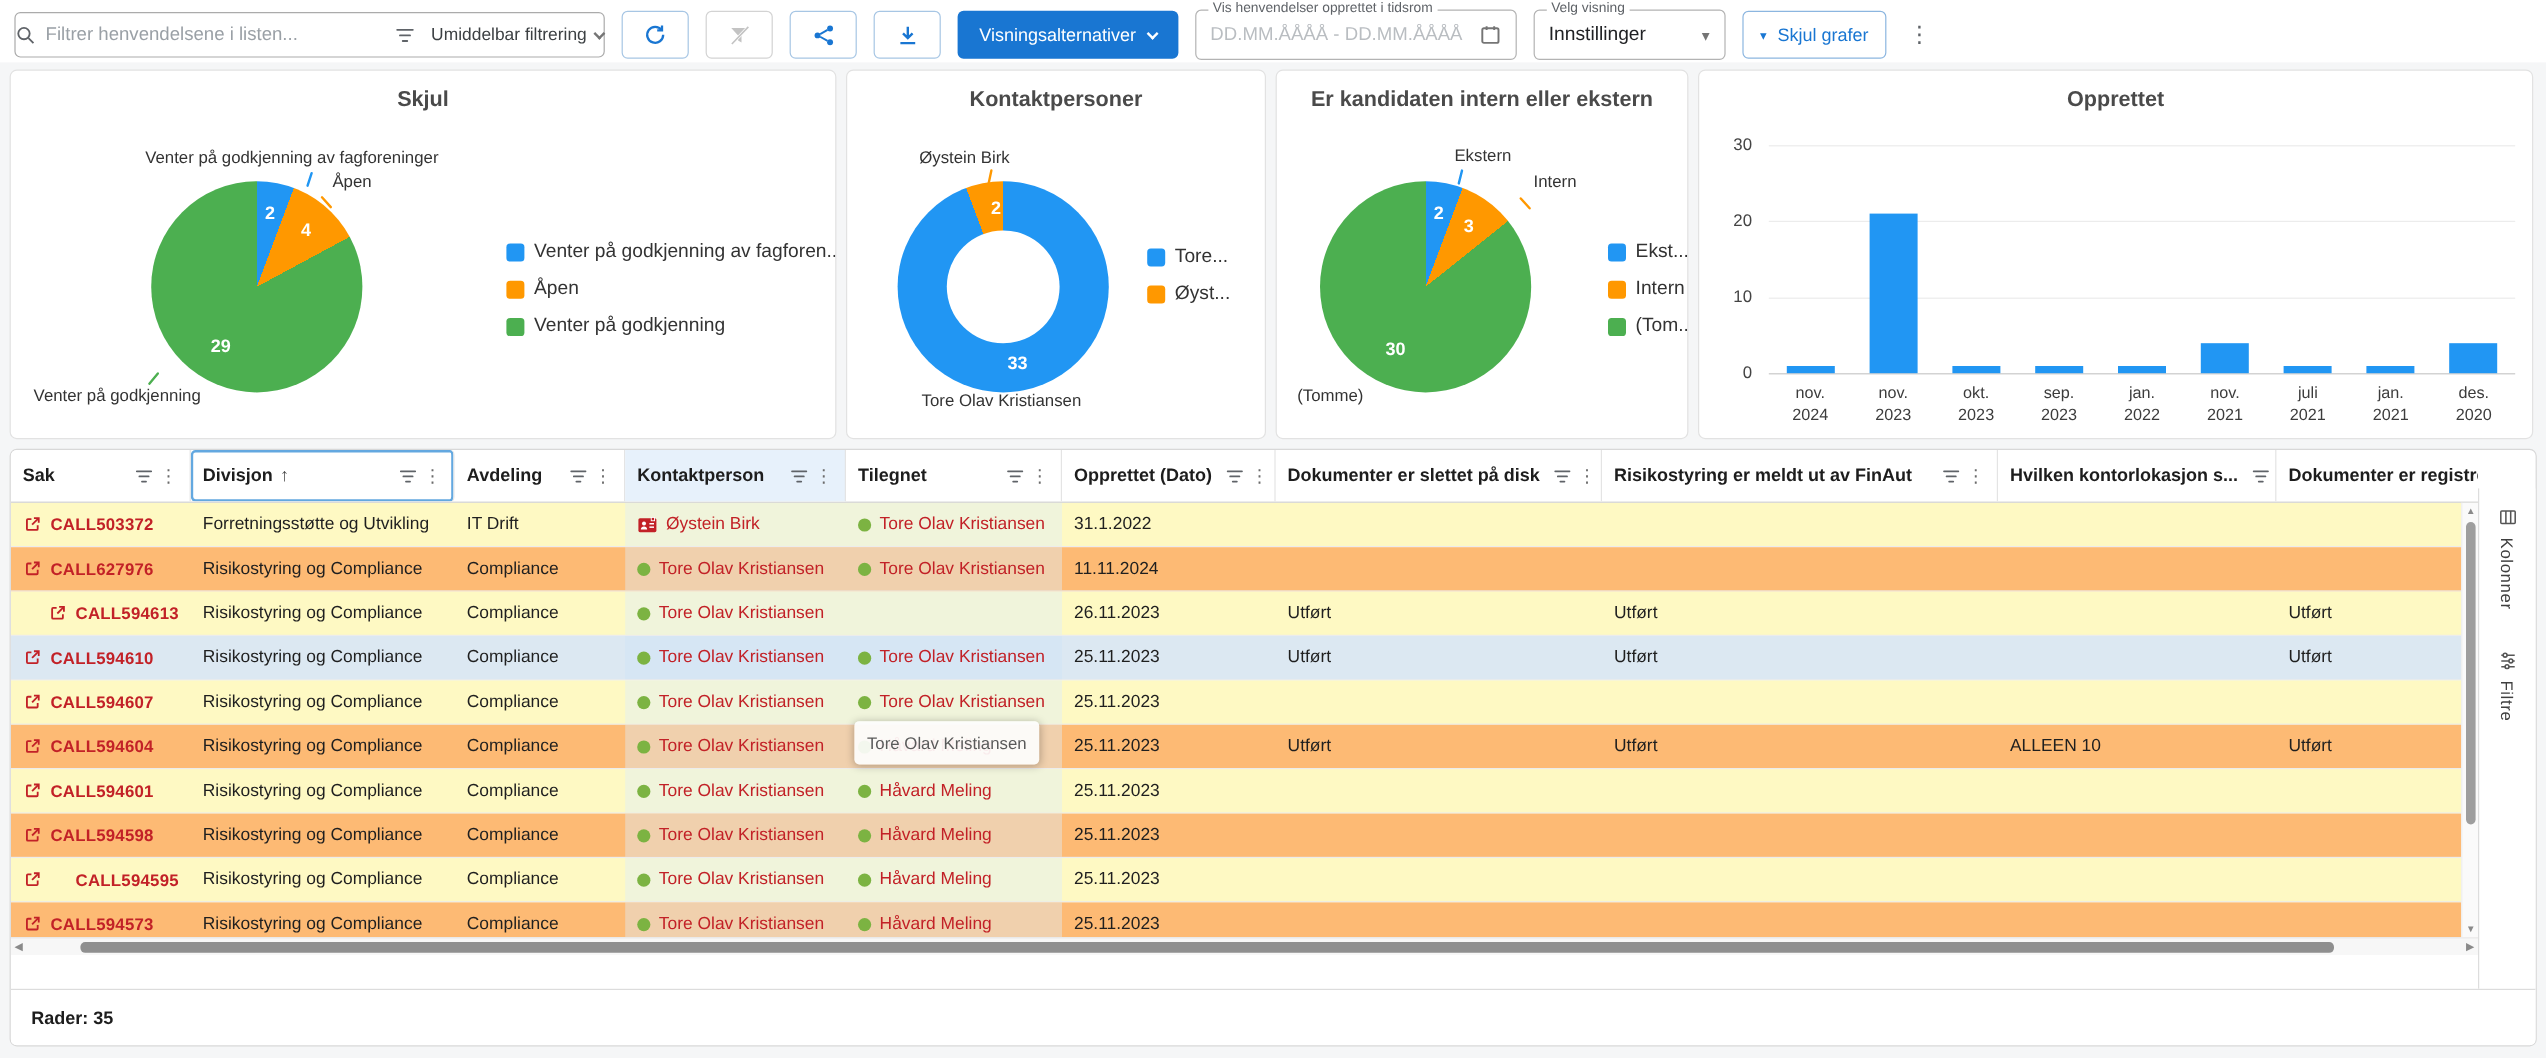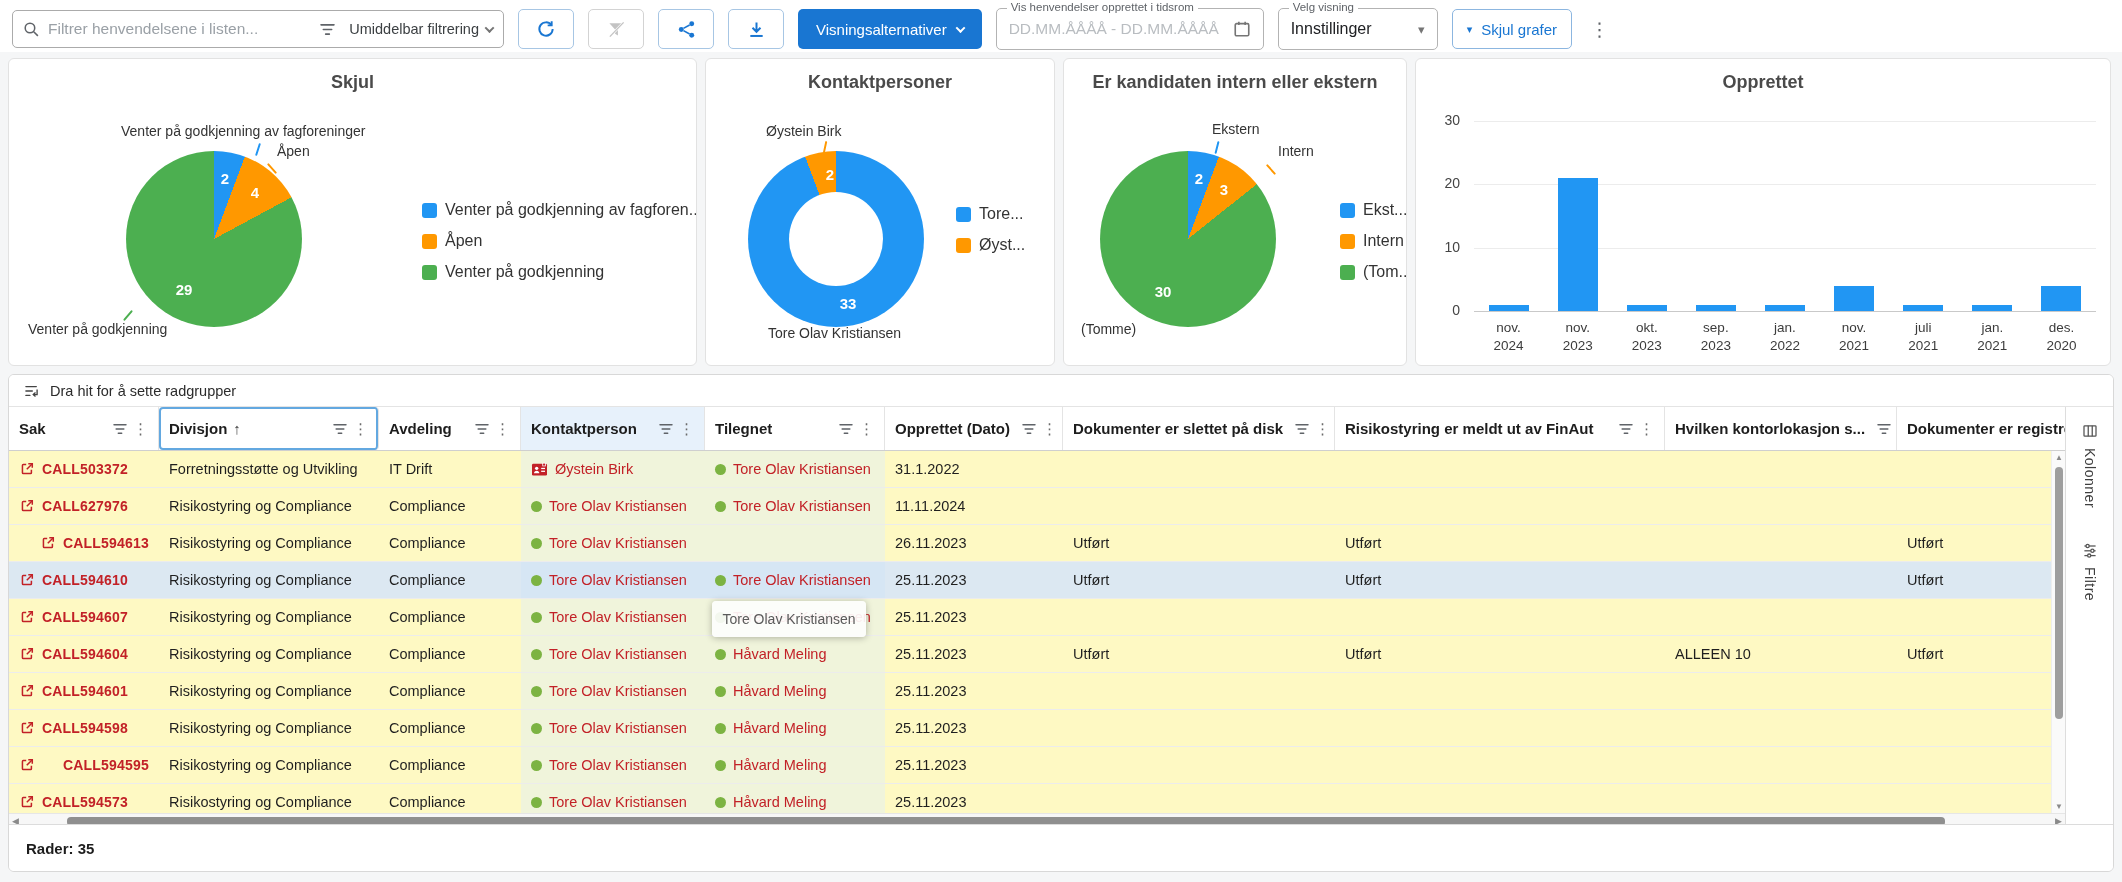--- a/index.html
+++ b/index.html
@@ -2,21 +2,21 @@
 <html style="--accent: #1976d2; --chart-blue: #2196f3; --link-red: #c22127; --presence-green: #7cb342; --selected-row: #dce8f2;"><head>
 <meta charset="utf-8">
 <style>
   * { box-sizing: border-box; margin: 0; padding: 0; }
   html,body { width:2122px; height:882px; overflow:hidden; }
   body { font-family:"Liberation Sans", sans-serif; background:#f5f6f7; color:#222; }
   .app { position:relative; width:2122px; height:882px; }
 
   
   .toolbar { display:flex; align-items:center; gap:14px; height:52px; padding:6px 12px 0 12px; background:#fff; }
-  .search-box { display:flex; align-items:center; width:492px; height:38px; border:1px solid #ababab; border-radius:5px; padding:0 10px; gap:8px; background:#fff; }
+  .search-box { display:flex; align-items:center; width:492px; height:38px; border:1px solid #ababab; border-radius:5px; padding:0 0; gap:8px; background:#fff; }
   .search-box input { flex:1; border:none; outline:none; font:15.5px "Liberation Sans",sans-serif; color:#333; min-width:0; }
   .search-box input::placeholder { color:#9aa0a6; }
   .instant-filter { display:flex; align-items:center; gap:7px; color:#3c4043; font-size:14.5px; white-space:nowrap; padding-left:6px; }
   .chev { width:7px; height:7px; border-right:2px solid #757575; border-bottom:2px solid #757575; transform:rotate(45deg) translate(-1px,-1px); display:inline-block; }
   .chev.white { border-color:#fff; }
   .icon-btn { width:56px; height:40px; border:1px solid #a7c6e4; border-radius:5px; display:flex; align-items:center; justify-content:center; background:#fff; cursor:pointer; flex:0 0 auto; }
   .icon-btn.disabled { border-color:#d3d3d3; }
   .primary-btn { height:40px; padding:0 18px; background:var(--accent,#1976d2); border:none; border-radius:5px; color:#fff; font-size:15px; display:flex; align-items:center; gap:10px; cursor:pointer; white-space:nowrap; }
   .fieldset { position:relative; border:1px solid #b3b3b3; border-radius:5px; height:42px; display:flex; align-items:center; padding:0 12px; background:#fff; flex:0 0 auto; }
   .flabel { position:absolute; top:-8px; left:10px; background:#fff; padding:0 4px; font-size:11.5px; color:#5f6368; white-space:nowrap; }
@@ -57,21 +57,21 @@
   .hdr { display:flex; height:44px; border-bottom:1px solid #cfcfcf; background:#fff; overflow:hidden; }
   .hcell { flex:0 0 auto; display:flex; align-items:center; gap:6px; padding:0 10px; border-right:1px solid #e4e4e4; font-weight:bold; font-size:15px; color:#1d1d1d; position:relative; overflow:hidden; white-space:nowrap; }
   .hcell.focused { box-shadow:inset 0 0 0 2px #63a8e0; border-radius:4px; }
   .hcell.hl { background:#e7f1fb; }
   .hspacer { flex:1; }
   .sort-ic { font-weight:normal; color:#444; font-size:15px; }
   .h-ic { display:flex; align-items:center; cursor:pointer; }
   .kebab { color:#6b6b6b; font-weight:normal; font-size:15px; cursor:pointer; }
   #grid-body { height:362px; overflow:hidden; position:relative; }
   .row { display:flex; height:37px; border-bottom:1px solid #ececec; background:#fef9c3; }
-  .row.stripe { background:#fef9c3; }
+  .row.stripe { background:#fdba74; }
   .row.selected { background:var(--selected-row,#dce8f2); }
   .cell { flex:0 0 auto; display:flex; align-items:center; gap:7px; padding:0 10px; font-size:14.5px; color:#1f1f1f; overflow:hidden; white-space:nowrap; }
   .cell-kontaktperson, .cell-tilegnet { background:rgba(222,238,252,.42); }
   .row.selected .cell-kontaktperson, .row.selected .cell-tilegnet { background:rgba(206,228,247,.45); }
   .link-red { color:var(--link-red,#c22127); cursor:pointer; }
   .sak-link { font-weight:bold; font-size:14px; letter-spacing:.2px; }
   .dot { width:11px; height:11px; border-radius:50%; background:var(--presence-green,#7cb342); flex:0 0 auto; }
   .ic-wrap { display:flex; align-items:center; flex:0 0 auto; }
   
   .vscroll { position:absolute; top:44px; right:0; width:14px; height:362px; background:#fafafa; border-left:1px solid #eee; }
@@ -313,30 +313,20 @@
           <div class="bar" style="left: 567.444px; height: 25.3333px; background: rgb(33, 150, 243);"></div>
           <div class="xtick" style="left: 552.889px; width: 69.1111px;">
             <div>des.</div>
             <div>2020</div>
           </div>
         </div>
     </section>
   </div>
 
   <div class="table-card">
-    <div class="group-bar">
-      <span class="ic-wrap">
-        <svg width="17" height="16" viewBox="0 0 20 20">
-            <path d="M3 4.5h13M3 10h8M3 15.5h5" stroke="#444" stroke-width="1.7" fill="none" stroke-linecap="round"></path>
-            <path d="M17 8v6.5h-4.5" stroke="#444" stroke-width="1.7" fill="none"></path>
-            <path d="M15 12l-2.8 2.5 2.8 2.5" fill="none" stroke="#444" stroke-width="1.7"></path>
-          </svg>
-      </span>
-      <span>Dra hit for å sette radgrupper</span>
-    </div>
 
     <div class="grid-zone">
       <div class="hdr" id="grid-header">
           <div class="hcell" style="width: 150px;">
             <span>Sak</span>
             <span class="hspacer"></span>
             <span class="h-ic">
               <svg width="14" height="12" viewBox="0 0 16 14">
                 <path d="M1 2h14M3.5 7h9M6 12h4" stroke="#5f6368" stroke-width="1.7" fill="none" stroke-linecap="round"></path>
               </svg>

